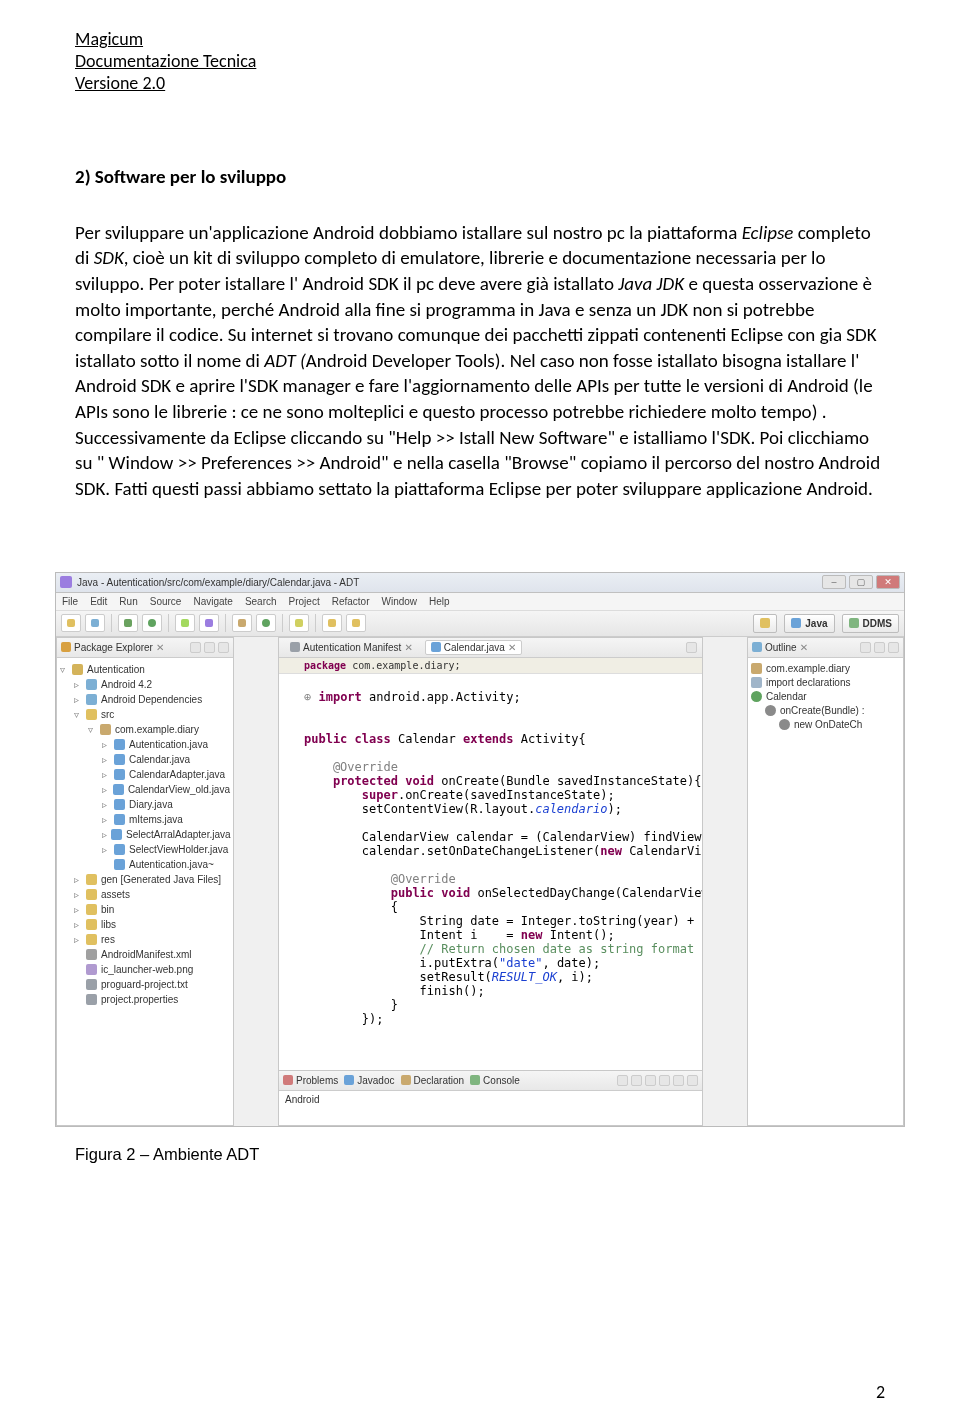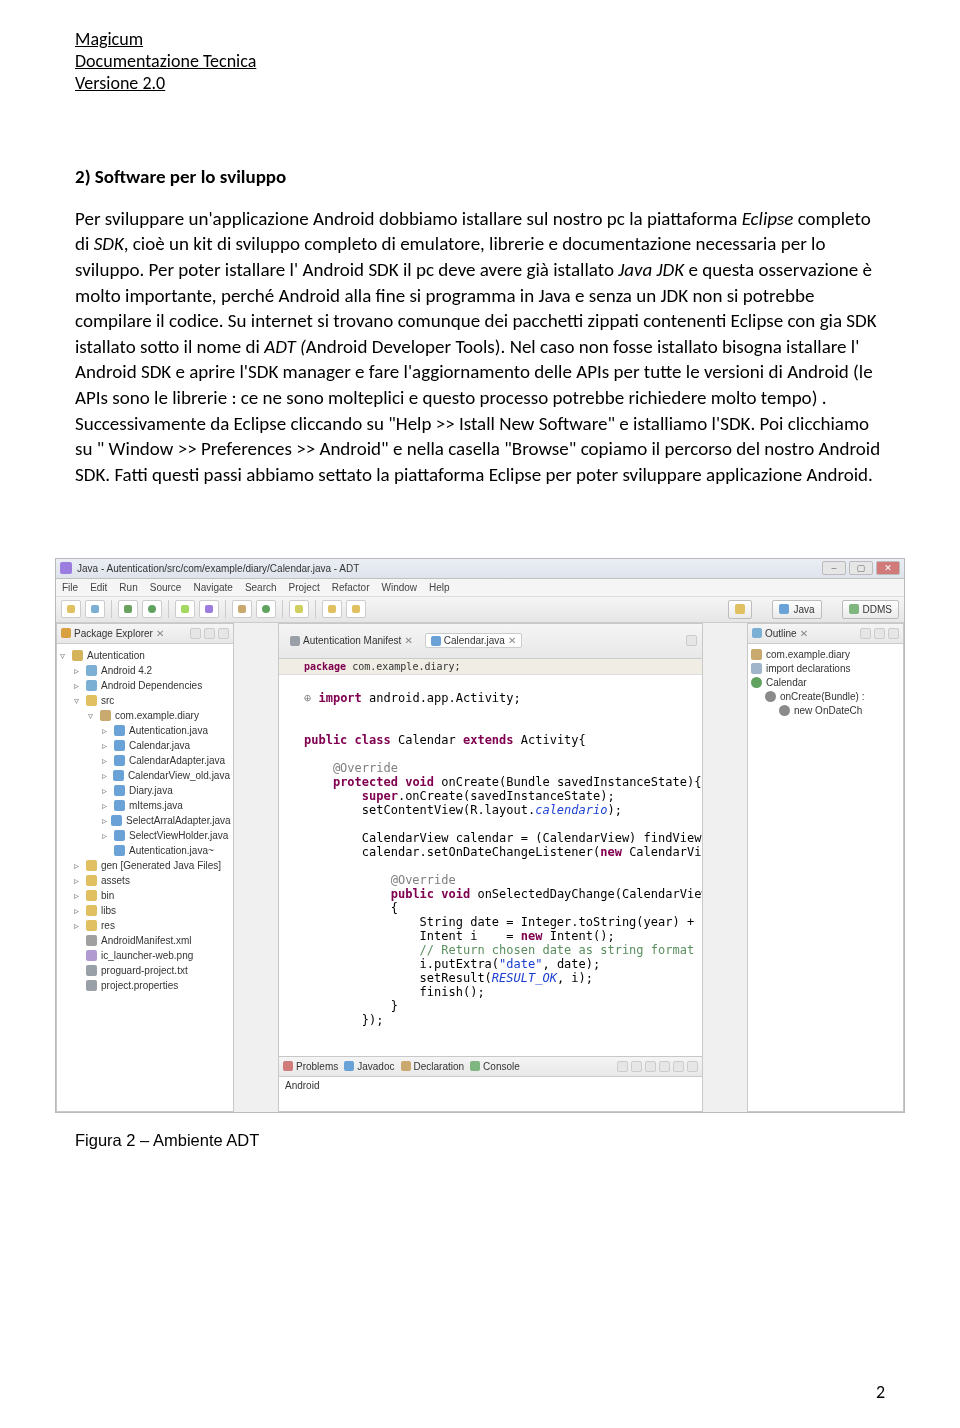--- a/index.html
+++ b/index.html
@@ -18,21 +18,21 @@
     font-size: 18px;
     font-family: Calibri, Arial, sans-serif;
     flex-direction: column;
   }
   .page-header span { text-decoration: underline; }
   .article {
     padding: 70px 75px 0 75px;
     font-size: 19px;
     line-height: 1.35;
   }
-  .article h2 { font-weight: bold; font-size: 19px; margin-bottom: 16px; }
+  .article h2 { font-weight: bold; font-size: 19px; margin-bottom: 30px; }
   .article p { margin-bottom: 0; text-align: left; }
   .figure-caption {
     padding: 18px 75px 0 75px;
     font-size: 16.5px;
     font-family: Arial, sans-serif;
   }
   .page-number {
     position: absolute;
     bottom: 25px;
     right: 75px;
@@ -88,21 +88,21 @@
   }
   .tbtn {
     width: 20px; height: 18px;
     background: #fff;
     border: 1px solid #ccc;
     border-radius: 2px;
     display:flex;align-items:center;justify-content:center;
   }
   .tbtn .dot { width:8px;height:8px;border-radius:2px; }
   .tb-sep { width:1px; height:18px; background:#ccc; margin: 0 2px; }
-  .persp-holder { margin-left:auto; display:flex; gap:20px; }
+  .persp-holder { margin-left:auto; display:flex; gap:7px;font-weight:bold; }
   .persp-btn { height:19px; padding:0 6px; background:linear-gradient(#fff,#eaeaea); border:1px solid #bdbdbd; border-radius:2px; display:flex;align-items:center;gap:4px; font-size:10px; }
   .persp-btn .picon { width:10px;height:10px;border-radius:2px; }
   .ide-body { flex: 1; display: flex; min-height: 0; gap: 44px; }
   .pane { background:#fff; border:1px solid #c8c8c8; display:flex; flex-direction:column; min-width:0; }
   .view-tabs { height:20px; background:linear-gradient(#f5f5f5,#e8e8e8); border-bottom:1px solid #ccc; display:flex; align-items:center; padding:0 4px; gap:6px; font-size:10px; }
   .vtab { display:flex;align-items:center;gap:3px;}
   .vtab .vicon{width:10px;height:10px;background:#d8a040;border-radius:2px;}
   .mini-icons { margin-left:auto; display:flex; gap:3px; }
   .mini-icons span { width:11px;height:11px;background:#e6e6e6;border:1px solid #ccc;border-radius:2px;display:block; }
   .tree { flex:1; overflow:hidden; padding:4px 3px; font-size:10px; color:#333; }
@@ -112,21 +112,21 @@
   .ic-proj{background:#d4b35a;}
   .ic-lib{background:#7cafd4;}
   .ic-folder{background:#e0c060;}
   .ic-pkg{background:#c9a96e;}
   .ic-java{background:#6aa2d8;}
   .ic-xml{background:#a0a0a0;}
   .ic-png{background:#b09ad0;}
   .ic-txt{background:#9aa0a8;}
   .ind1{padding-left:14px;} .ind2{padding-left:28px;} .ind3{padding-left:42px;}
   .center-col { flex:1; display:flex; flex-direction:column; min-width:0; }
-  .editor-tabs { height:20px; background:linear-gradient(#f5f5f5,#e8e8e8); border-bottom:1px solid #ccc; display:flex; align-items:center; gap:6px; padding:17px 5px; font-size:10px; }
+  .editor-tabs { height:20px; background:linear-gradient(#f5f5f5,#e8e8e8); border-bottom:1px solid #ccc; display:flex; align-items:center; gap:6px; padding:9px 5px; font-size:10px; }
   .etab { display:flex;align-items:center;gap:3px; padding:1px 5px; border:1px solid transparent;border-radius:2px;}
   .etab.active{ background:#fff;border-color:#ccc;}
   .etab .eicon{width:10px;height:10px;border-radius:2px;}
   .code-area { flex:1; background:#fff; overflow:hidden; }
   .pkg-line { background:#f0eee4; border-bottom:1px solid #ddd; padding:2px 4px 2px 25px; font-family: Consolas, monospace; font-size:10px;}
   .code { font-family: Consolas, monospace; font-size:12px; line-height:14px; padding:2px 0 0 25px; white-space:pre; color:#000; }
   .kw{color:#800050;font-weight:bold;}
   .cm{color:#5a8f5f;}
   .str{color:#1a3fd1;}
   .ann{color:#808080;}

